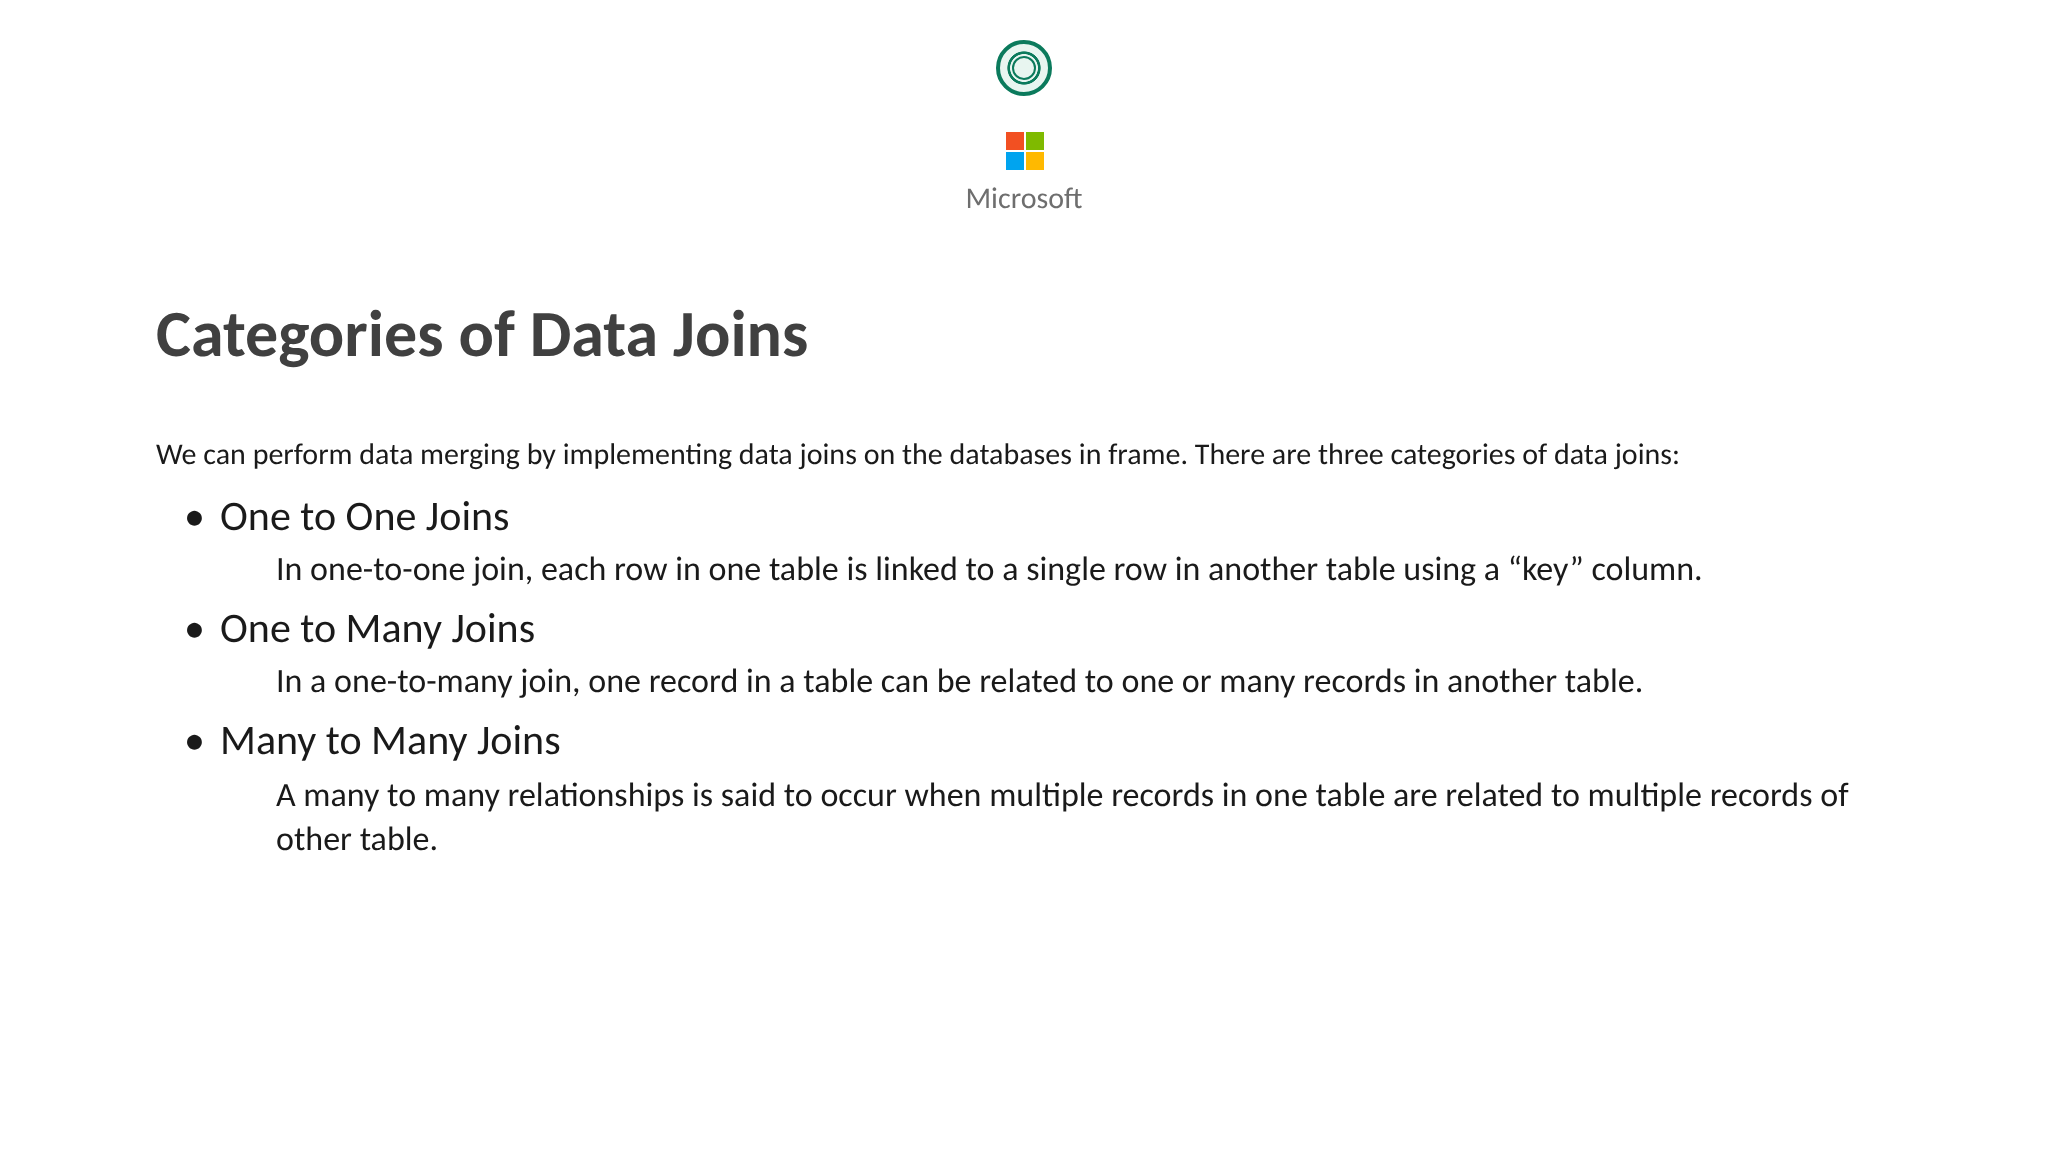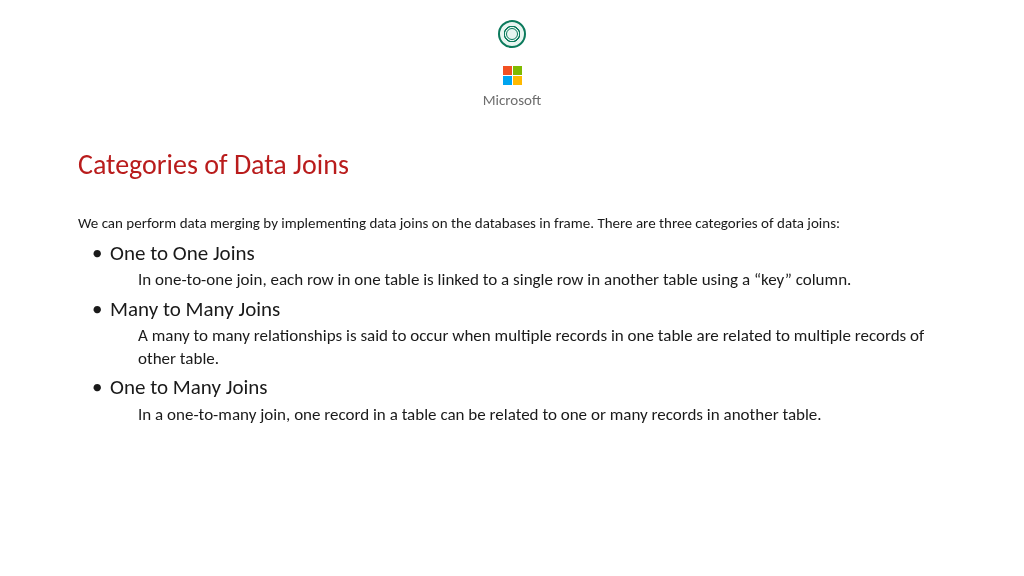--- a/index.html
+++ b/index.html
@@ -47,23 +47,23 @@
     .ms-squares span:nth-child(1){ background:#f25022; }
     .ms-squares span:nth-child(2){ background:#7fba00; }
     .ms-squares span:nth-child(3){ background:#00a4ef; }
     .ms-squares span:nth-child(4){ background:#ffb900; }
     .ms-text {
       color: #6e6e6e;
       font-size: 15px;
       font-weight: 500;
     }
     .slide-title {
-      font-size: 28px;
-      font-weight: 400;
-      color: #b91c1c;
+      font-size: 33px;
+      font-weight: 700;
+      color: #404040;
       margin-bottom: 32px;
     }
     .intro {
       font-size: 15px;
       line-height: 1.3;
       margin-bottom: 6px;
     }
     .bullet-list {
       list-style: none;
       padding-left: 32px;
@@ -110,20 +110,20 @@
 <h1 class="slide-title">Categories of Data Joins</h1>
 
 <p class="intro">We can perform data merging by implementing data joins on the databases in frame. There are three categories of data joins:</p>
 
 <ul class="bullet-list">
   <li>
     <span>One to One Joins</span>
     <div class="bullet-desc hang">In one-to-one join, each row in one table is linked to a single row in another table using a “key” column.</div>
   </li>
   <li>
+    <span>One to Many Joins</span>
+    <div class="bullet-desc">In a one-to-many join, one record in a table can be related to one or many records in another table.</div>
+  </li>
+  <li>
     <span>Many to Many Joins</span>
     <div class="bullet-desc">A many to many relationships is said to occur when multiple records in one table are related to multiple records of other table.</div>
-  </li>
-  <li>
-    <span>One to Many Joins</span>
-    <div class="bullet-desc">In a one-to-many join, one record in a table can be related to one or many records in another table.</div>
   </li>
 </ul>
 
 </body></html>

